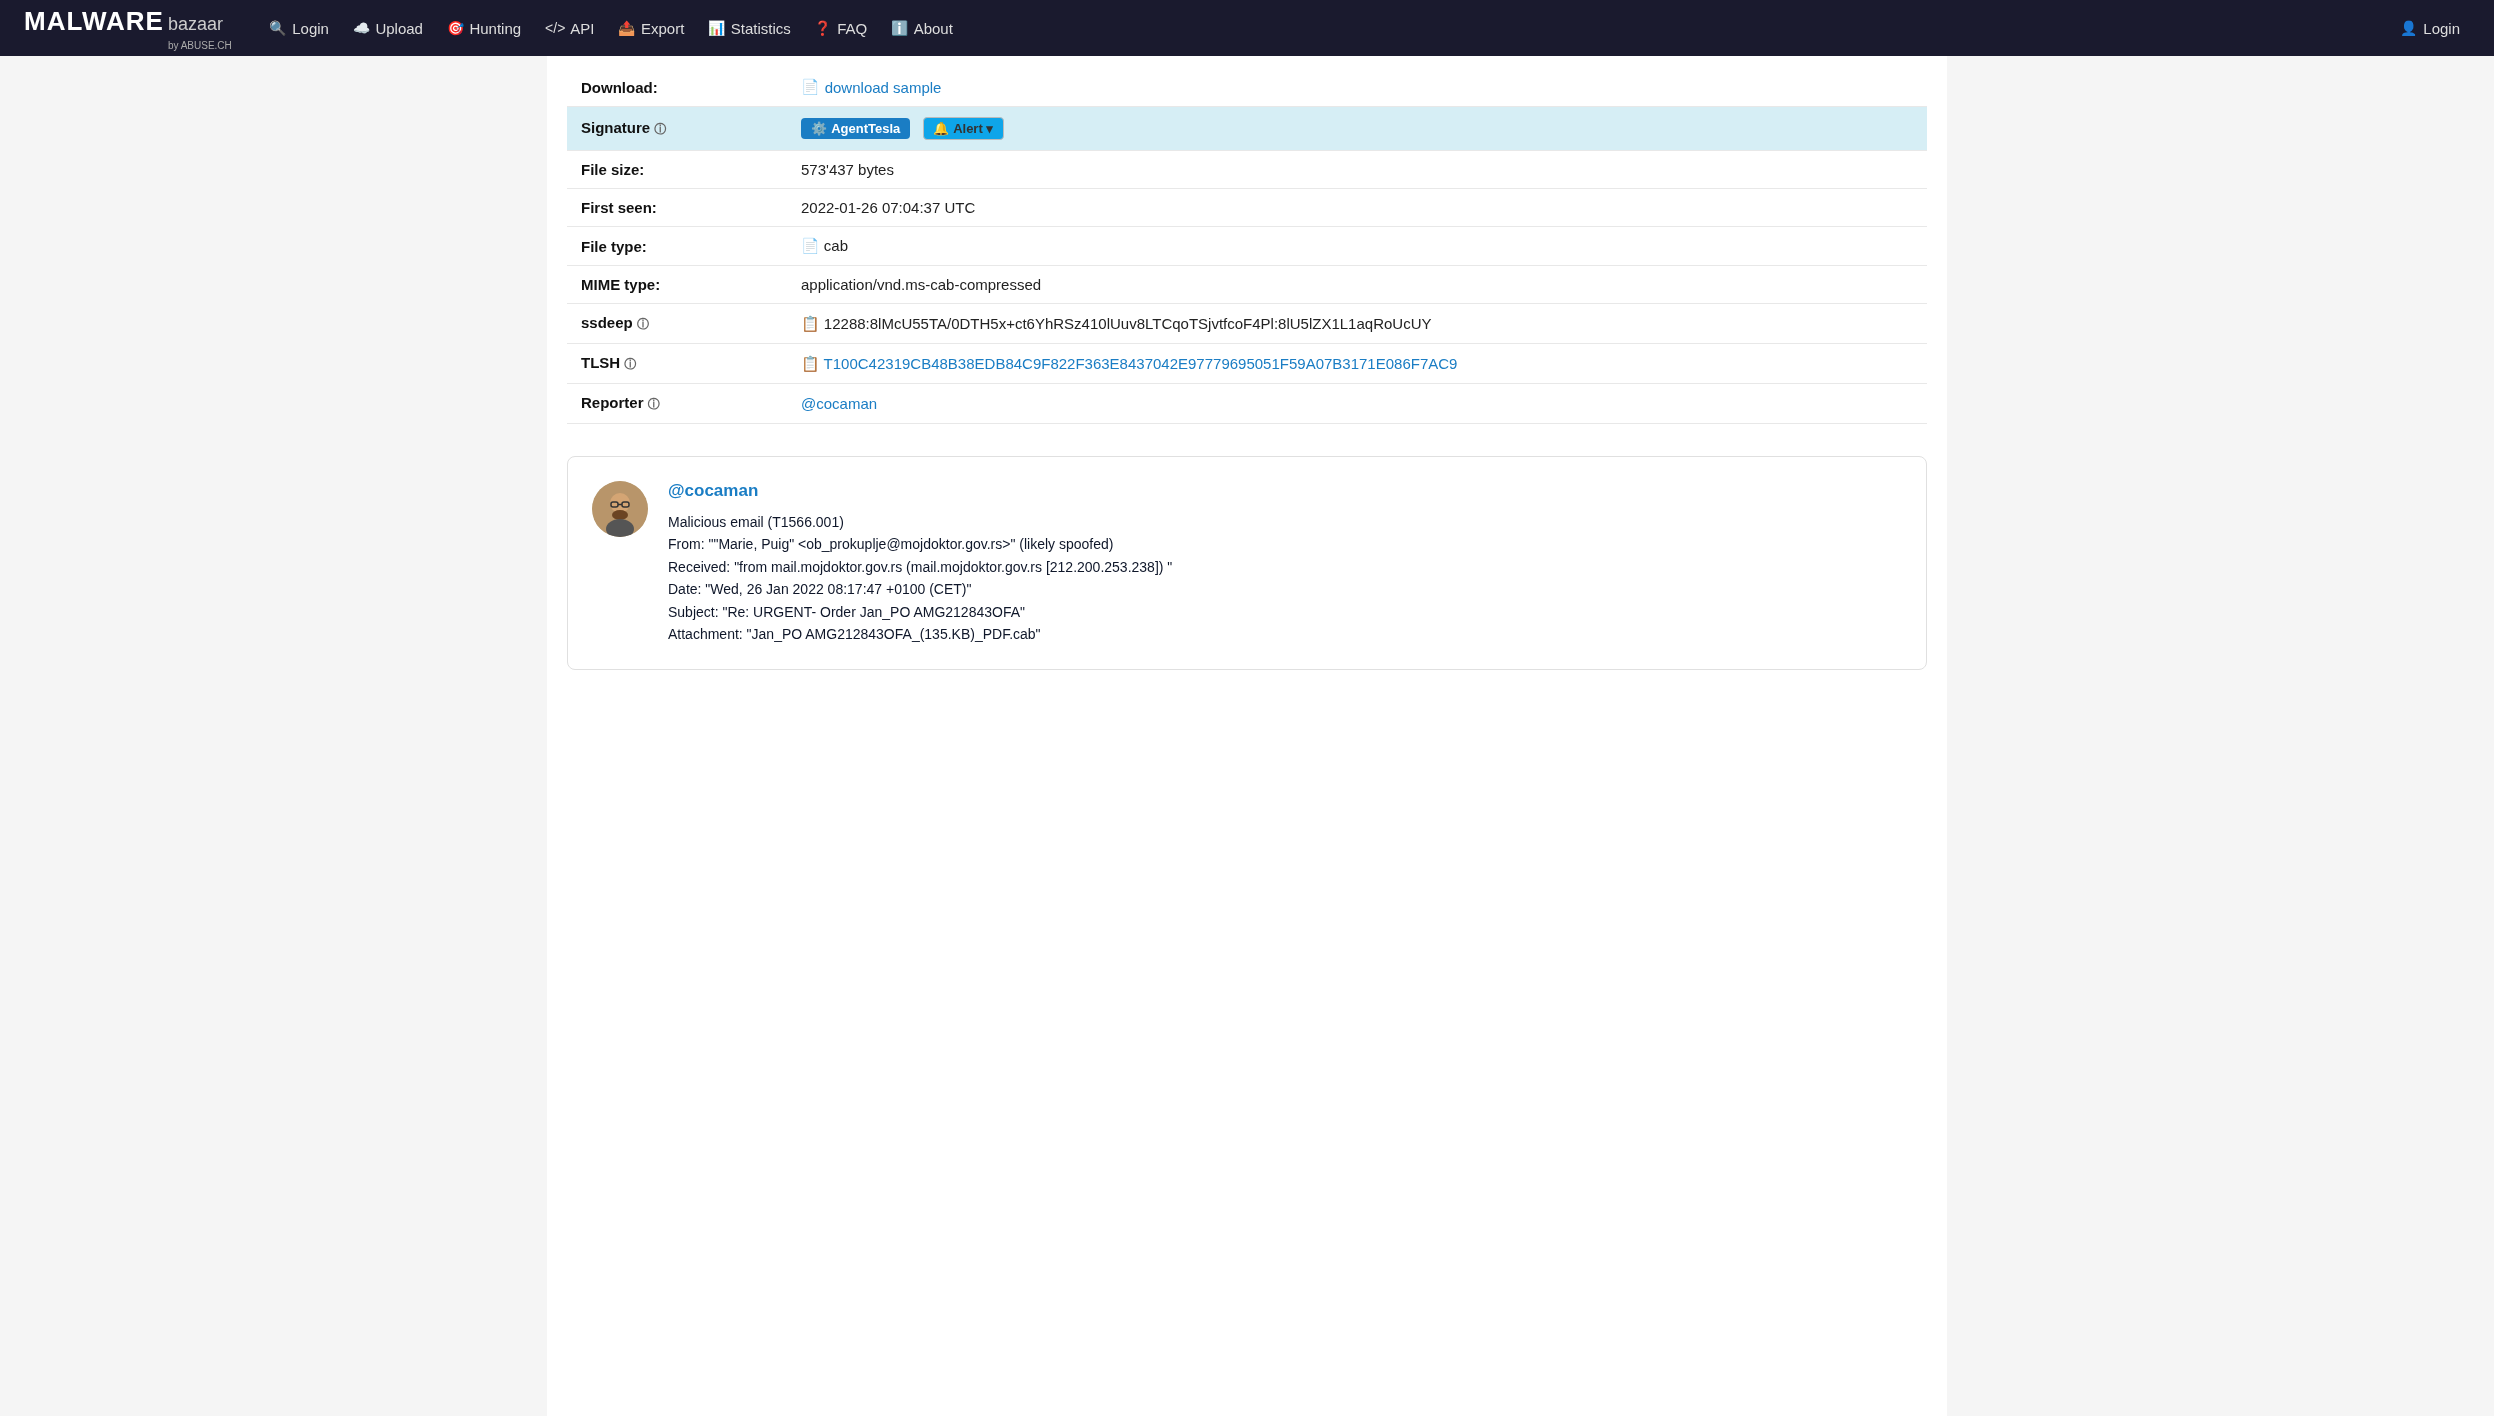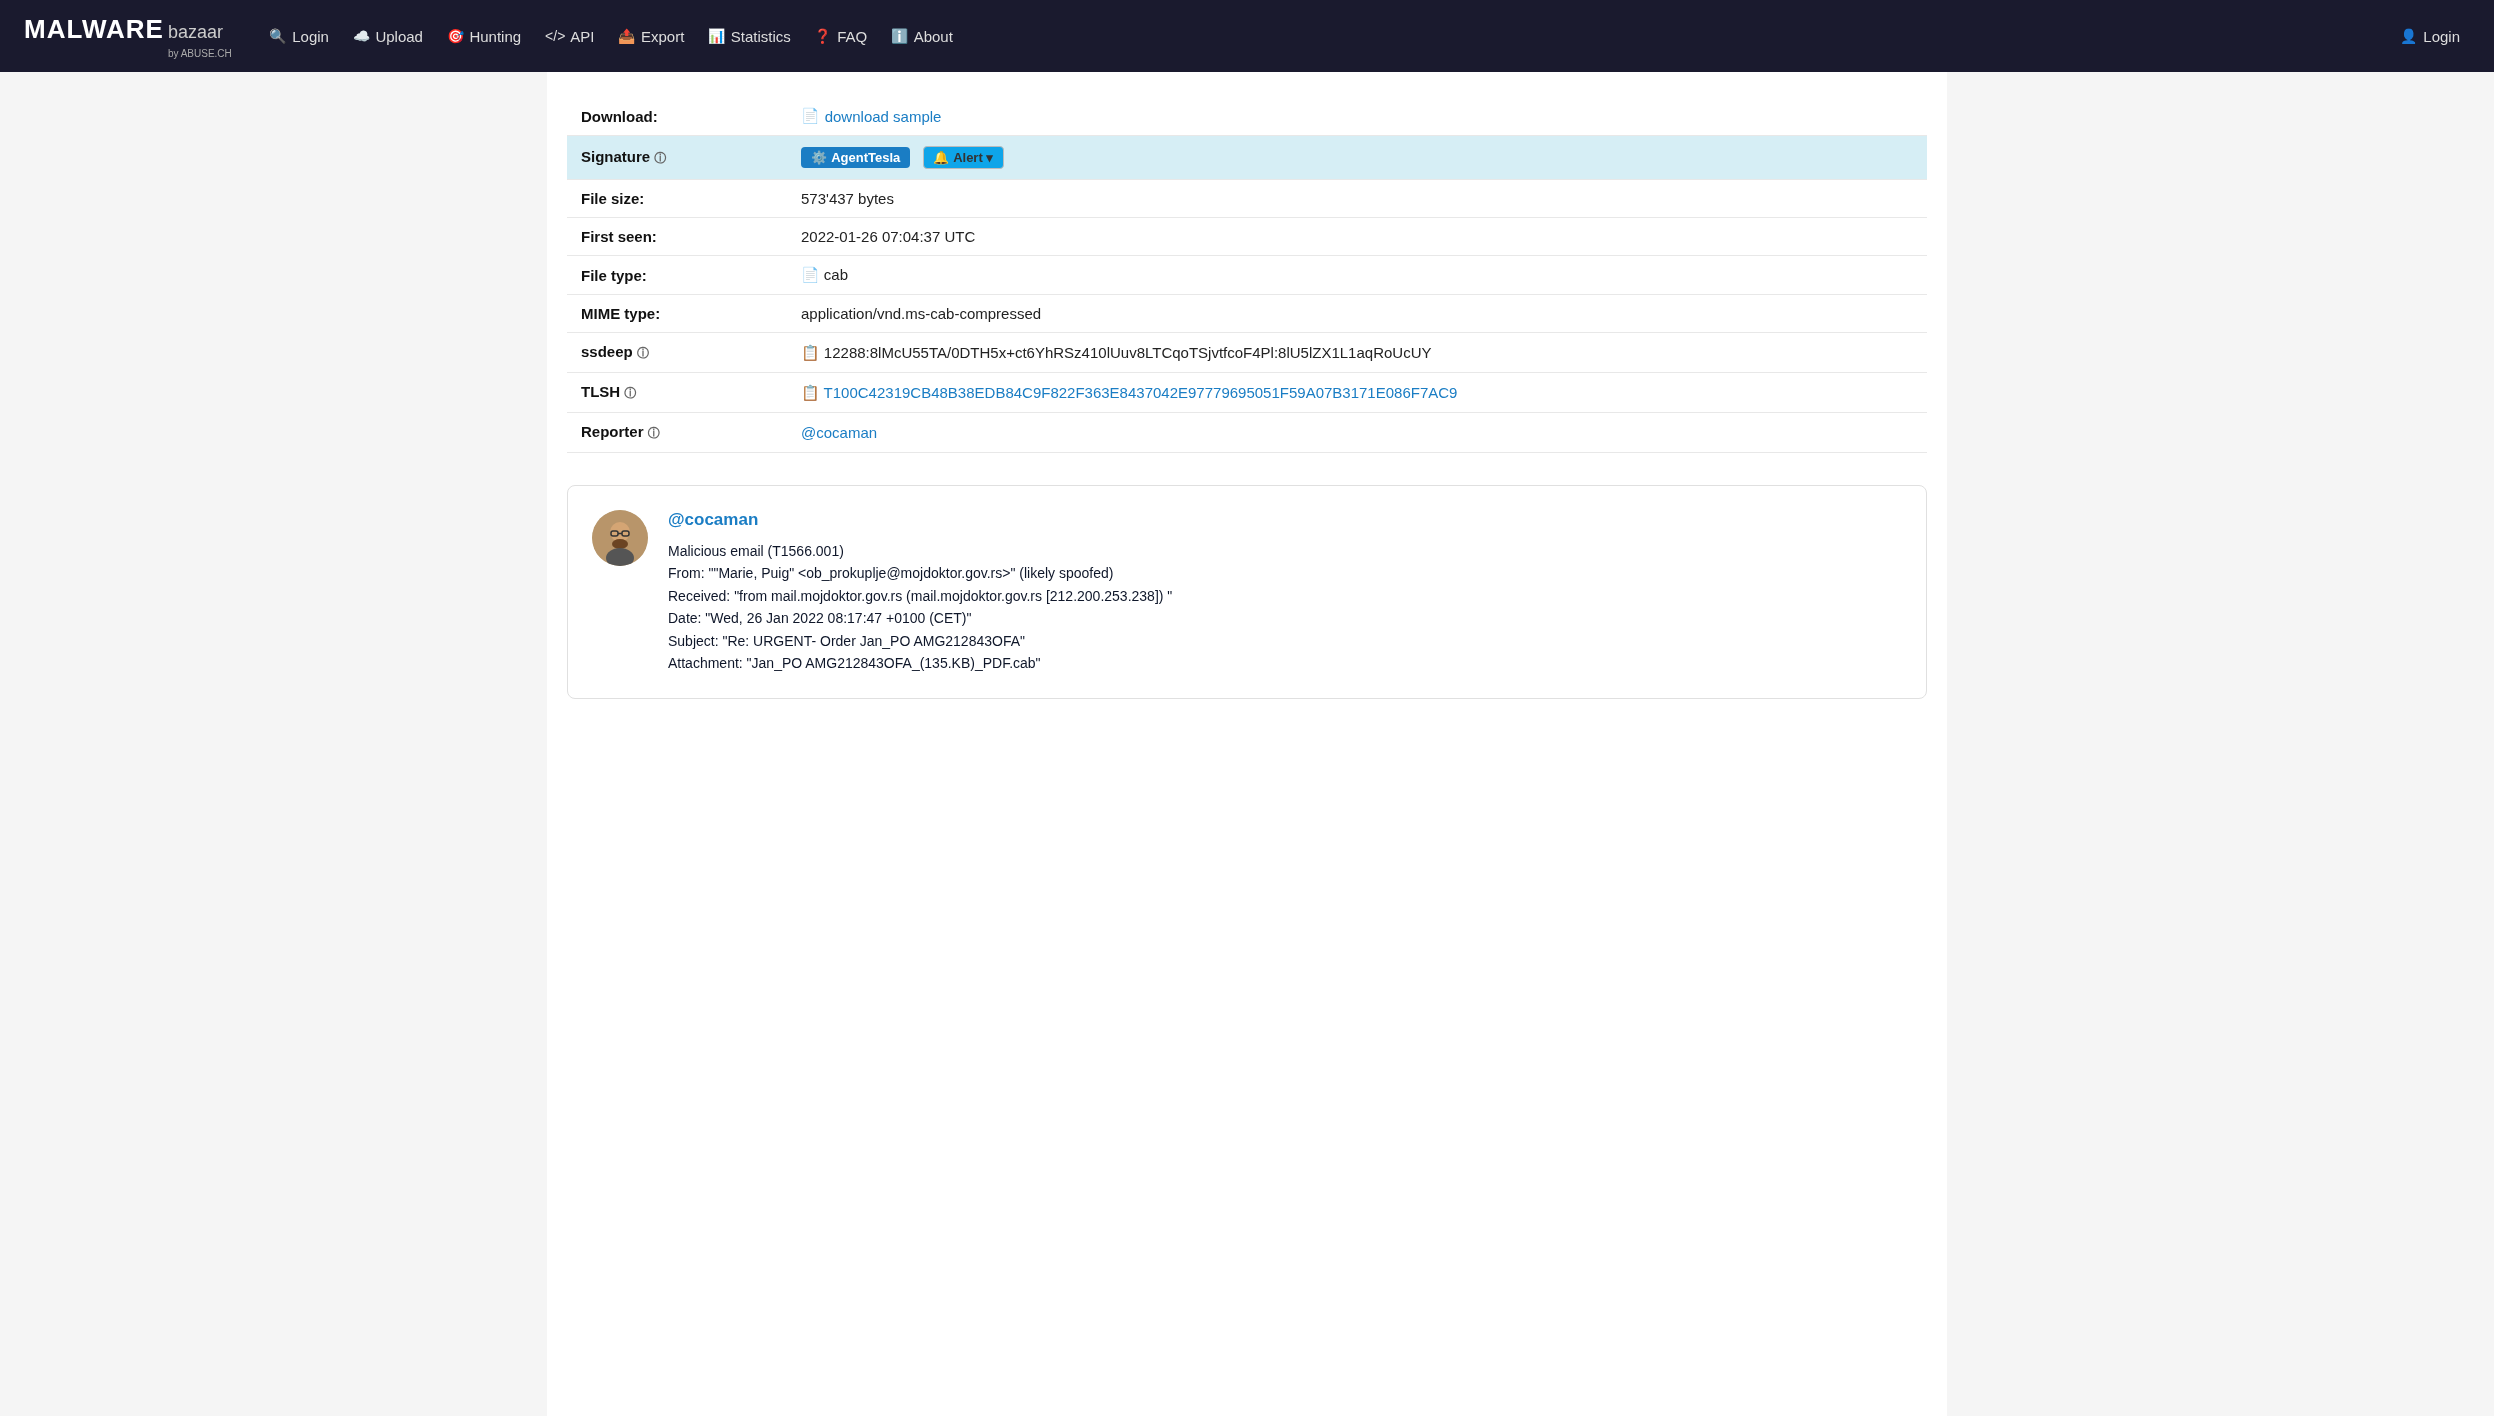--- a/index.html
+++ b/index.html
@@ -4,21 +4,21 @@
   <style>
     * { box-sizing: border-box; margin: 0; padding: 0; }
     body { font-family: -apple-system, BlinkMacSystemFont, 'Segoe UI', Helvetica, Arial, sans-serif; font-size: 15px; background: #f5f5f5; color: #222; }
 
     
     nav {
       background: #1a1a2e;
       display: flex;
       align-items: center;
       padding: 0 24px;
-      height: 72px;
+      height: 56px;
       gap: 4px;
     }
     .nav-logo {
       display: flex;
       align-items: baseline;
       gap: 4px;
       margin-right: 24px;
     }
     .nav-logo-malware {
       font-size: 26px;
@@ -54,21 +54,21 @@
       border-radius: 4px;
       transition: background 0.15s;
     }
     .nav-icon { font-size: 14px; }
     .nav-spacer { flex: 1; }
 
     
     main {
       max-width: 1400px;
       margin: 0 auto;
-      padding: 25px 20px;
+      padding: 12px 20px;
       background: #fff;
       min-height: calc(100vh - 56px);
     }
 
     
     .info-table {
       width: 100%;
       border-collapse: collapse;
       margin-bottom: 32px;
     }

